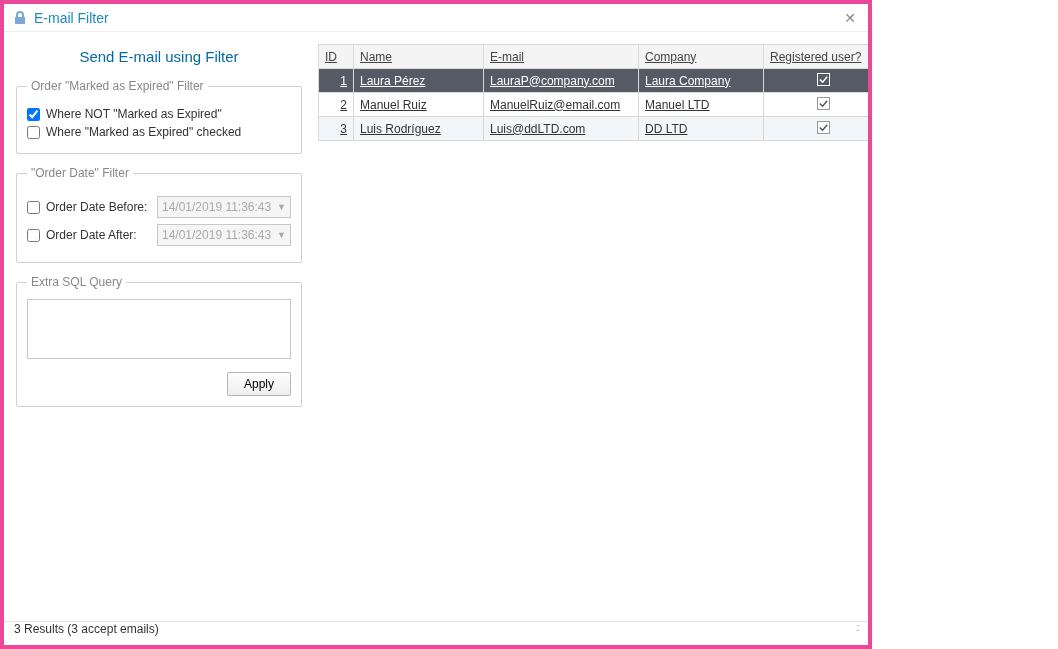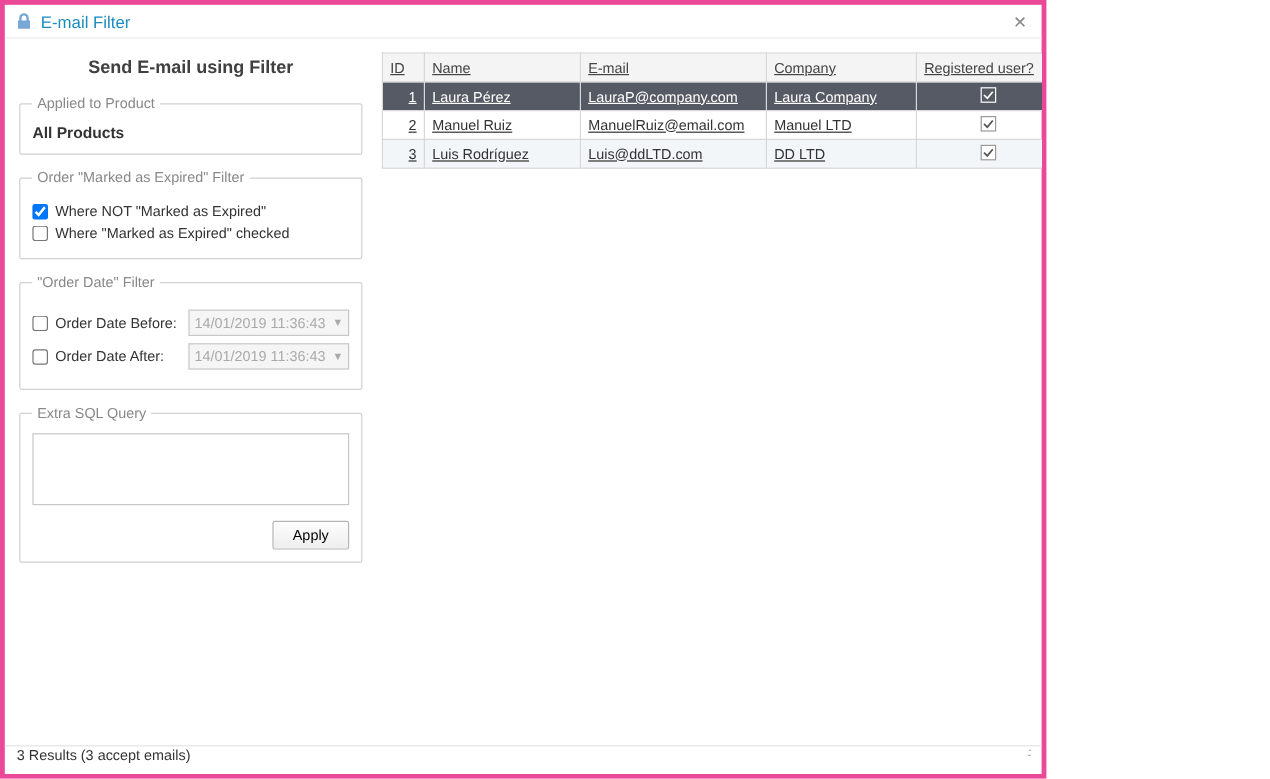--- a/index.html
+++ b/index.html
@@ -4,21 +4,21 @@
 <style>
   * { box-sizing: border-box; }
   html, body { margin: 0; padding: 0; font-family: "Segoe UI", Tahoma, sans-serif; font-size: 12px; color: #333; background: #fff; }
   .window { width: 872px; height: 649px; border: 4px solid #ec4899; display: flex; flex-direction: column; position: relative; }
   .titlebar { height: 28px; display: flex; align-items: center; padding: 0 8px; border-bottom: 1px solid #eee; }
   .titlebar .icon { width: 16px; height: 16px; margin-right: 6px; display: inline-flex; align-items: center; justify-content: center; }
   .titlebar .title { color: #1a8bc0; font-size: 14px; flex: 1; }
   .titlebar .close { color: #888; font-size: 14px; cursor: pointer; padding: 0 4px; }
   .content { flex: 1; display: flex; overflow: hidden; }
   .left-panel { width: 310px; padding: 10px 12px 0 12px; display: flex; flex-direction: column; }
-  .left-panel h2 { text-align: center; margin: 6px 0 14px 0; font-weight: bold; font-size: 15px; color: #404040; }
+  .left-panel h2 { text-align: center; margin: 6px 0 14px 0; font-weight: normal; font-size: 15px; color: #0369a1; }
   fieldset { border: 1px solid #d0d0d0; border-radius: 2px; margin: 0 0 12px 0; padding: 10px 10px 10px 10px; }
   fieldset legend { color: #888; padding: 0 4px; font-size: 12px; }
   .product-value { font-weight: bold; font-size: 13px; }
   .check-row { display: flex; align-items: center; margin: 4px 0; }
   .check-row input[type=checkbox] { margin: 0 6px 0 0; width: 13px; height: 13px; }
   .check-row label { font-size: 12px; color: #333; cursor: pointer; }
   .date-row { display: flex; align-items: center; margin: 6px 0; }
   .date-row .chk-label { display: flex; align-items: center; width: 130px; }
   .date-row .chk-label input { margin: 0 6px 0 0; }
   .date-field { flex: 1; height: 22px; border: 1px solid #c8c8c8; background: #f5f5f5; color: #aaa; font-size: 12px; padding: 0 18px 0 4px; display: flex; align-items: center; position: relative; }
@@ -60,24 +60,20 @@
     </span>
     <span class="title">E-mail Filter</span>
     <span class="close">✕</span>
   </div>
 
   <div class="content">
 
     <div class="left-panel">
       <h2>Send E-mail using Filter</h2>
 
-      <fieldset>
-        <legend>Applied to Product</legend>
-        <div class="product-value">All Products</div>
-      </fieldset>
 
 
       <fieldset>
         <legend>Order "Marked as Expired" Filter</legend>
         <div class="check-row">
           <input type="checkbox" id="ex1" checked="" style="">
           <label for="ex1">Where NOT "Marked as Expired"</label>
         </div>
         <div class="check-row">
           <input type="checkbox" id="ex2" style="">

